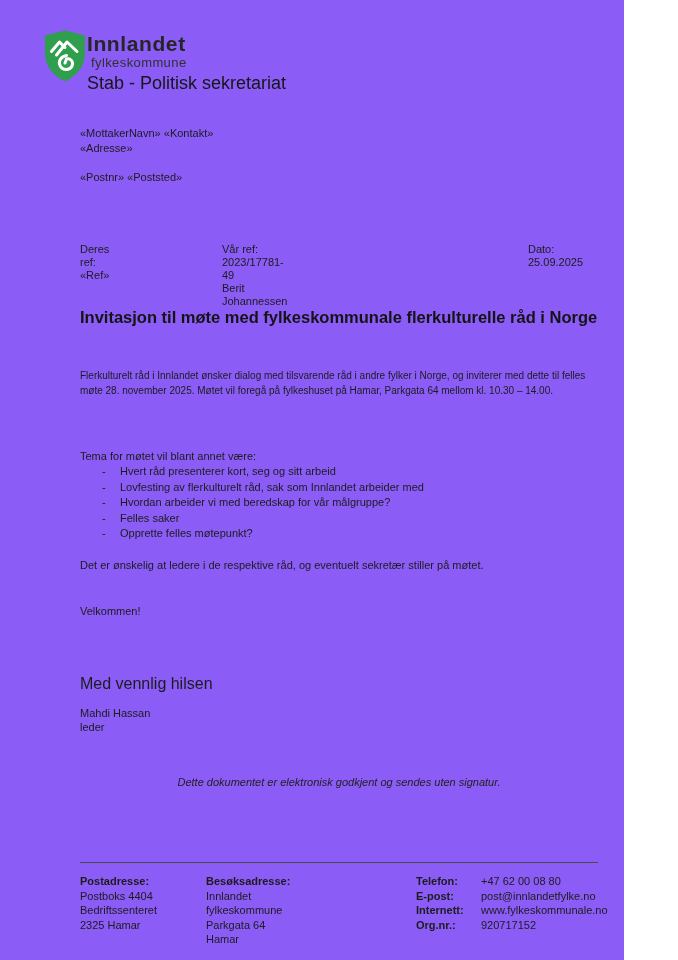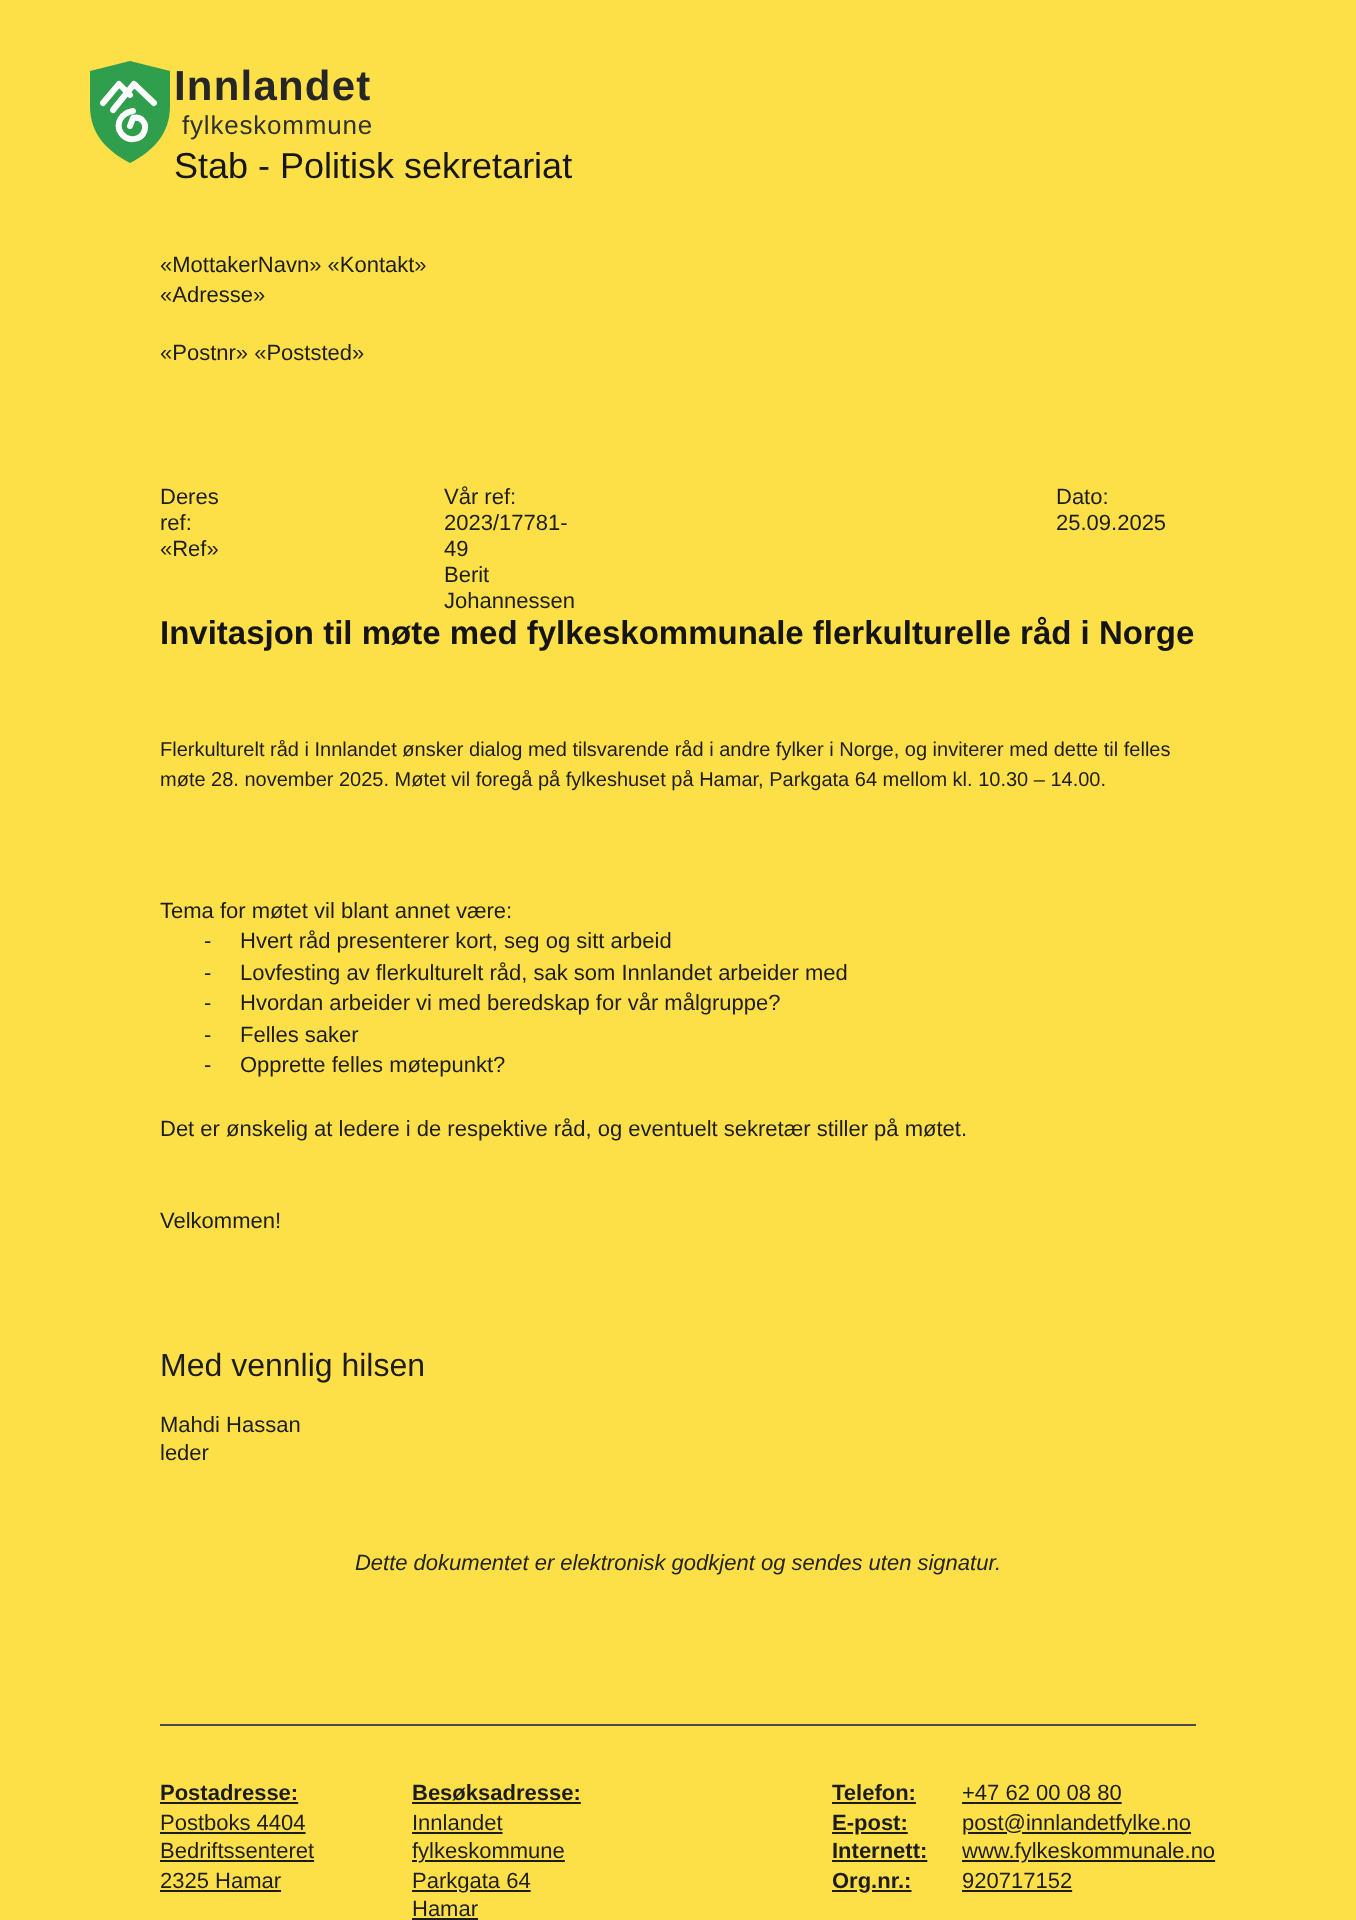--- a/index.html
+++ b/index.html
@@ -1,19 +1,19 @@
 <!DOCTYPE html>
 <html><head>
 <meta charset="utf-8">
 <style>
   html,body{margin:0;padding:0;background:#ffffff;}
   .page{
     position:relative;
-    width:678px;height:960px;
-    background:#fde047;
+    width:624px;height:960px;
+    background:#8b5cf6;
     font-family:"Liberation Sans","DejaVu Sans",sans-serif;
     color:#1c1c1c;
     overflow:hidden;
   }
   
   .logo{position:absolute;left:42px;top:29px;}
   .brand-text{position:absolute;left:87px;top:33px;}
   .org{font-size:21px;font-weight:bold;letter-spacing:.6px;color:#262626;line-height:22px;}
   .org-sub{font-size:13px;letter-spacing:.4px;color:#303030;line-height:15px;margin-left:4px;}
   .dept{font-size:18px;color:#161616;margin-top:5px;line-height:17px;}
@@ -33,21 +33,21 @@
   .li{display:flex;}
   .li .dash{width:18px;margin-left:22px;flex:0 0 auto;}
   .para2{position:absolute;left:80px;top:558px;width:520px;font-size:11px;line-height:14.7px;}
   .closing{position:absolute;left:80px;top:604px;font-size:11px;line-height:14.7px;}
   .signoff{position:absolute;left:80px;top:677px;font-size:16px;line-height:14.7px;}
   .signature{position:absolute;left:80px;top:707px;font-size:11px;line-height:13.5px;}
   .disclaimer{position:absolute;left:80px;top:776px;width:518px;text-align:center;font-size:11px;font-style:italic;color:#222;}
   
   .footer-rule{position:absolute;left:80px;top:862px;width:518px;border:none;border-top:1.2px solid #4a4a4a;margin:0;}
   .footer{position:absolute;left:0;top:874px;font-size:11px;line-height:14.5px;}
-  .f-col{position:absolute;top:16px;text-decoration:underline;}
+  .f-col{position:absolute;top:0;}
   .f-col.c1{left:80px;}
   .f-col.c2{left:206px;}
   .f-col.c3{left:388px;}
   .f-label{font-weight:bold;}
   .contact-row{display:flex;margin-left:28px;}
   .contact-row .f-label{width:65px;flex:0 0 auto;}
 </style>
 </head>
 <body>
 

